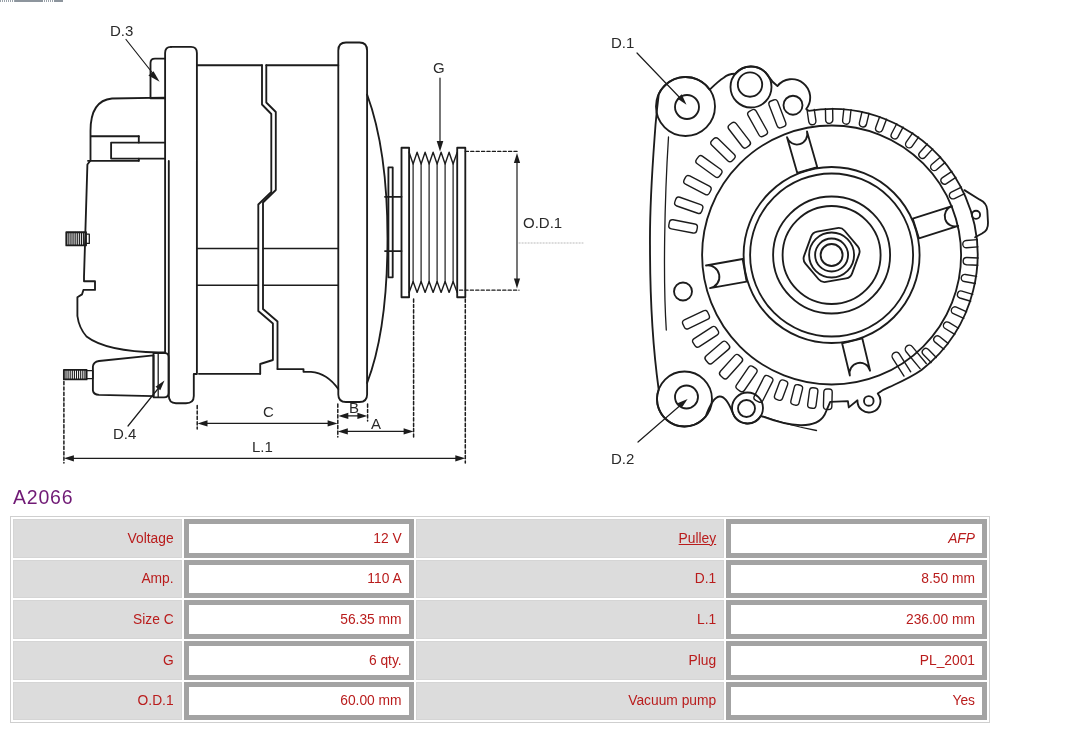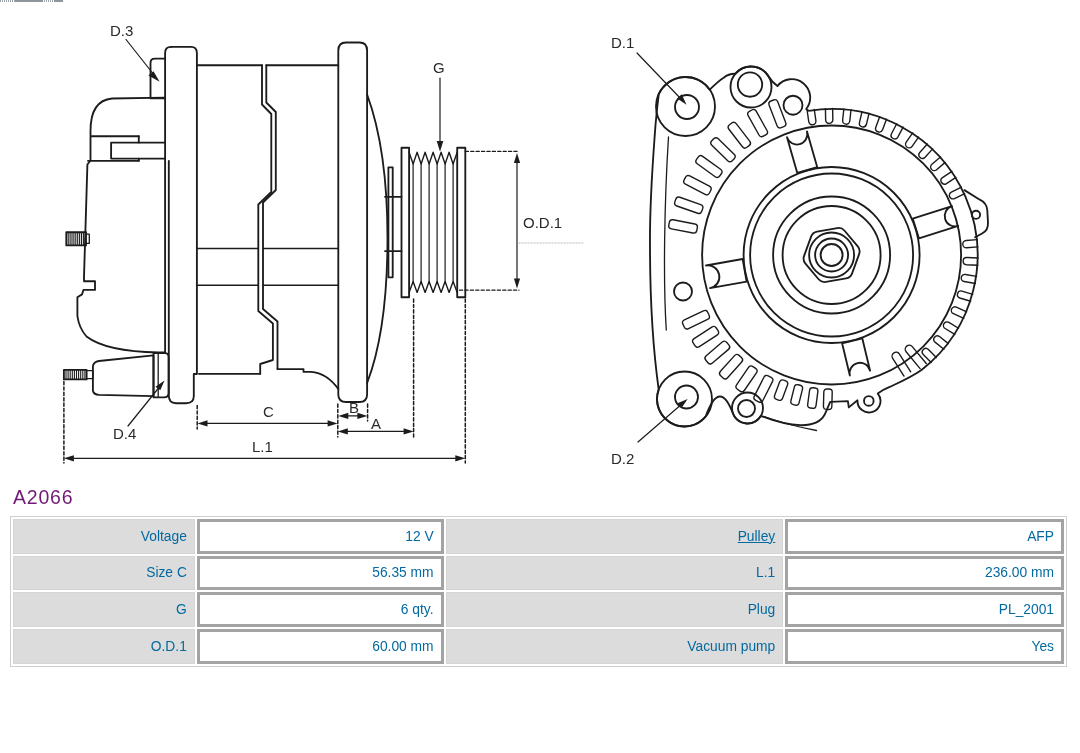--- a/index.html
+++ b/index.html
@@ -1,23 +1,23 @@
 <!DOCTYPE html>
 <html><head>
 <meta charset="utf-8">
 <style>
   html,body{margin:0;padding:0;background:#fff;}
   body{width:1080px;height:753px;position:relative;font-family:"Liberation Sans",sans-serif;overflow:hidden;}
   #art{position:absolute;left:0;top:0;}
   #code{position:absolute;left:13px;top:486px;color:#701a75;font-size:19.5px;letter-spacing:0.8px;}
-  #tbl{position:absolute;left:10px;top:516px;width:1057px;border:1px solid #cfcfcf;border-collapse:separate;border-spacing:2px;background:#fff;font-size:13.8px;color:#0369a1;}
+  #tbl{position:absolute;left:10px;top:516px;width:980px;border:1px solid #cfcfcf;border-collapse:separate;border-spacing:2px;background:#fff;font-size:13.8px;color:#b91c1c;}
   #tbl td{height:28.65px;padding:0 7px 0 0;text-align:right;vertical-align:middle;}
   #tbl td.k{background:#dcdcdc;border:1px solid #d5d5d5;}
-  #tbl td.v{background:#fff;border:3px solid #a3a3a3;}
-  .c1{width:173px;}.c2{width:234px;}.c3{width:329px;text-decoration:underline;}.c4{width:266px;}
+  #tbl td.v{background:#fff;border:5px solid #a3a3a3;}
+  .c1{width:173px;}.c2{width:234px;}.c3{width:329px;text-decoration:underline;}.c4{width:266px;font-style:italic;}
 </style>
 </head>
 <body>
 <div id="frag" style="position:absolute;left:0;top:0;width:64px;height:1.6px;background:repeating-linear-gradient(90deg,#9aa2aa 0 1px,#fff 1px 2px);"></div>
 <div style="position:absolute;left:15px;top:0;width:28px;height:1.6px;background:#8d959d;"></div>
 <div style="position:absolute;left:54px;top:0;width:9px;height:1.6px;background:#8d959d;"></div>
 <svg id="art" width="1080" height="482" viewBox="0 0 1080 482" fill="none" stroke="#1c1c1c" stroke-width="1.85" stroke-linejoin="round" stroke-linecap="round">
 
 <g id="leftfig">
 
@@ -229,20 +229,26 @@
 <div id="code">A2066</div>
 <table id="tbl">
   <tbody>
       <tr>
         <td class="k c1">Voltage</td>
         <td class="v c2">12 V</td>
         <td class="k c3">Pulley</td>
         <td class="v c4">AFP</td>
       </tr>
   <tr>
+        <td class="k">Amp.</td>
+        <td class="v">110 A</td>
+        <td class="k">D.1</td>
+        <td class="v">8.50 mm</td>
+      </tr>
+  <tr>
         <td class="k">Size C</td>
         <td class="v">56.35 mm</td>
         <td class="k">L.1</td>
         <td class="v">236.00 mm</td>
       </tr>
   <tr>
         <td class="k">G</td>
         <td class="v">6 qty.</td>
         <td class="k">Plug</td>
         <td class="v">PL_2001</td>

